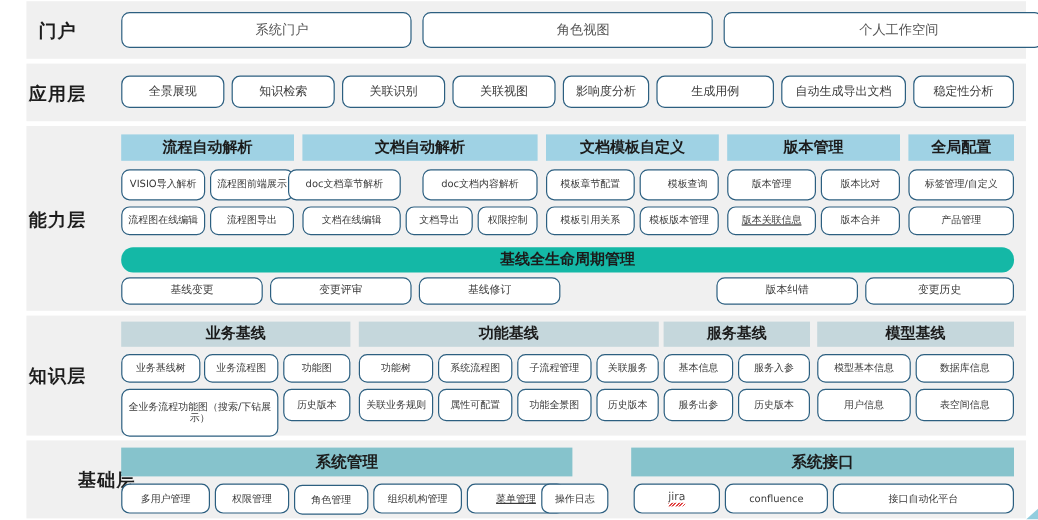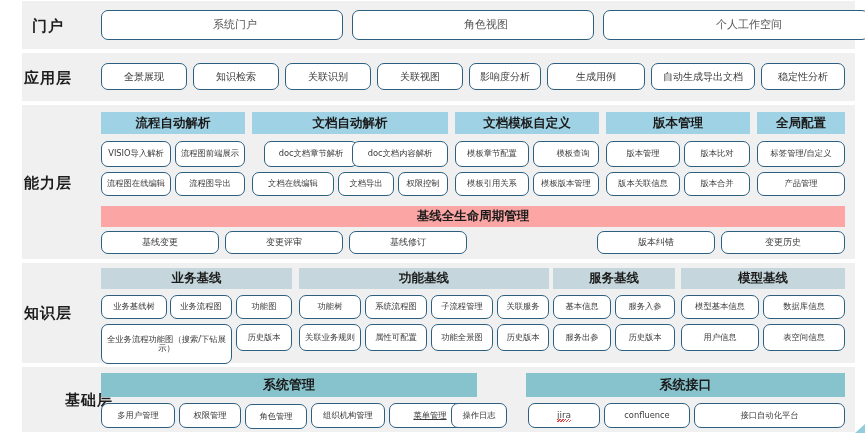--- a/index.html
+++ b/index.html
@@ -55,21 +55,21 @@
     position:absolute;
     box-sizing:border-box;
     display:flex;align-items:center;justify-content:center;
     font-size:12.5px;
     font-weight:bold;
     color:#1b1b1b;
   }
   .hbar.cap{background:#9fd2e4;}
   .hbar.know{background:#c5d7dc;}
   .hbar.base{background:#86c3cc;font-size:13px;}
-  .hbar.wide{background:#fca5a5;}
+  .hbar.wide{background:#14b8a6;border-radius:10px;}
 
   .jira-txt{
     color:#4a4a4a;font-size:9px;
     position:relative;display:inline-block;
     padding-bottom:1px;
   }
   .jira-txt::after{
     content:"";
     position:absolute;left:0;right:0;bottom:-1px;height:3px;
     background:
@@ -118,34 +118,34 @@
   <div class="hbar cap" style="left:252px;top:112px;width:196px;height:22px;">文档自动解析</div>
   <div class="hbar cap" style="left:455px;top:112px;width:144px;height:22px;">文档模板自定义</div>
   <div class="hbar cap" style="left:606px;top:112px;width:144px;height:22px;">版本管理</div>
   <div class="hbar cap" style="left:757px;top:112px;width:88px;height:22px;">全局配置</div>
 
   <div class="pill sm" style="left:101px;top:141px;width:70px;height:26px;">VISIO导入解析</div>
   <div class="pill sm" style="left:175px;top:141px;width:70px;height:26px;">流程图前端展示</div>
   <div class="pill sm" style="left:101px;top:172px;width:70px;height:24px;">流程图在线编辑</div>
   <div class="pill sm" style="left:175px;top:172px;width:70px;height:24px;">流程图导出</div>
 
-  <div class="pill sm" style="left:264px;top:141px;width:94px;height:26px;">doc文档章节解析</div>
+  <div class="pill sm" style="left:240px;top:141px;width:94px;height:26px;">doc文档章节解析</div>
   <div class="pill sm" style="left:352px;top:141px;width:96px;height:26px;">doc文档内容解析</div>
   <div class="pill sm" style="left:252px;top:172px;width:82px;height:24px;">文档在线编辑</div>
   <div class="pill sm" style="left:338px;top:172px;width:56px;height:24px;">文档导出</div>
   <div class="pill sm" style="left:398px;top:172px;width:50px;height:24px;">权限控制</div>
 
   <div class="pill sm" style="left:455px;top:141px;width:74px;height:26px;">模板章节配置</div>
   <div class="pill sm" style="left:533px;top:141px;width:66px;height:26px;padding-left:16px;">模板查询</div>
   <div class="pill sm" style="left:455px;top:172px;width:74px;height:24px;">模板引用关系</div>
   <div class="pill sm" style="left:533px;top:172px;width:66px;height:24px;">模板版本管理</div>
 
   <div class="pill sm" style="left:606px;top:141px;width:74px;height:26px;">版本管理</div>
   <div class="pill sm" style="left:684px;top:141px;width:66px;height:26px;">版本比对</div>
-  <div class="pill sm" style="left:606px;top:172px;width:74px;height:24px;">版本关联信息</div>
+  <div class="pill sm" style="left:606px;top:172px;width:74px;height:24px;text-decoration:underline;">版本关联信息</div>
   <div class="pill sm" style="left:684px;top:172px;width:66px;height:24px;">版本合并</div>
 
   <div class="pill sm" style="left:757px;top:141px;width:88px;height:26px;">标签管理/自定义</div>
   <div class="pill sm" style="left:757px;top:172px;width:88px;height:24px;">产品管理</div>
 
   <div class="hbar wide" style="left:101px;top:206px;width:744px;height:21px;">基线全生命周期管理</div>
   <div class="pill md" style="left:101px;top:231px;width:118px;height:23px;">基线变更</div>
   <div class="pill md" style="left:225px;top:231px;width:118px;height:23px;">变更评审</div>
   <div class="pill md" style="left:349px;top:231px;width:118px;height:23px;">基线修订</div>
   <div class="pill md" style="left:597px;top:231px;width:118px;height:23px;">版本纠错</div>

